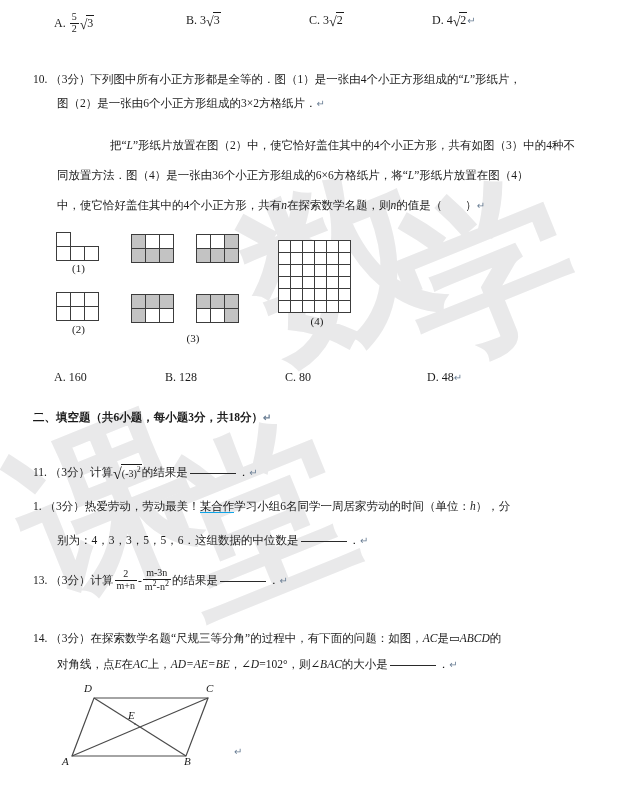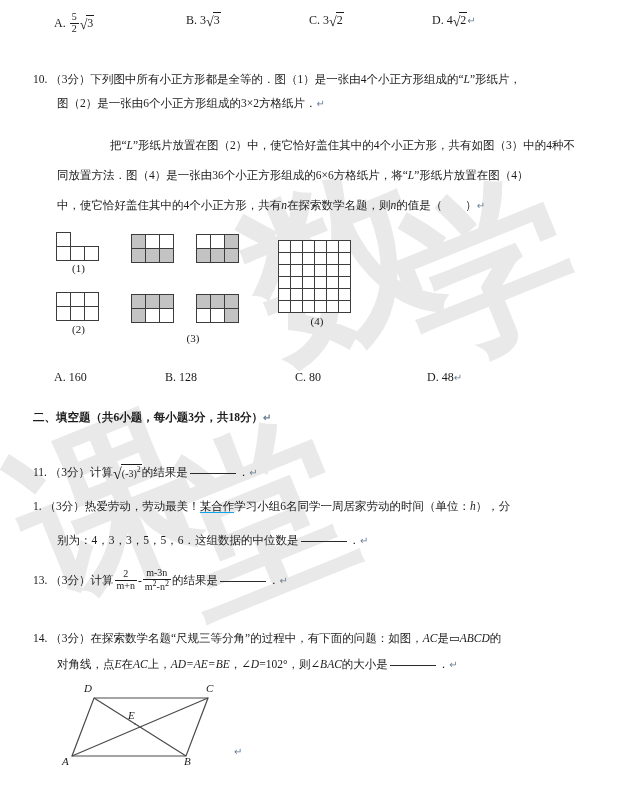--- a/index.html
+++ b/index.html
@@ -364,21 +364,21 @@
 
   <div class="choices" style="top:370px;">
     <div class="choice" style="left:54px;">
       <span>A.</span>
       <span>160</span>
     </div>
     <div class="choice" style="left:165px;">
       <span>B.</span>
       <span>128</span>
     </div>
-    <div class="choice" style="left:295px;font-family:Liberation Serif, serif;">
+    <div class="choice" style="left:285px;font-family:Liberation Serif, serif;">
       <span>C.</span>
       <span>80</span>
     </div>
     <div class="choice" style="left:404px;margin-left:23px;">
       <span>D.</span>
       <span>48</span><span class="pilcrow">↵</span>
     </div>
   </div>
 
   <div class="row" style="left:33px; top:410px; font-weight:700;">

